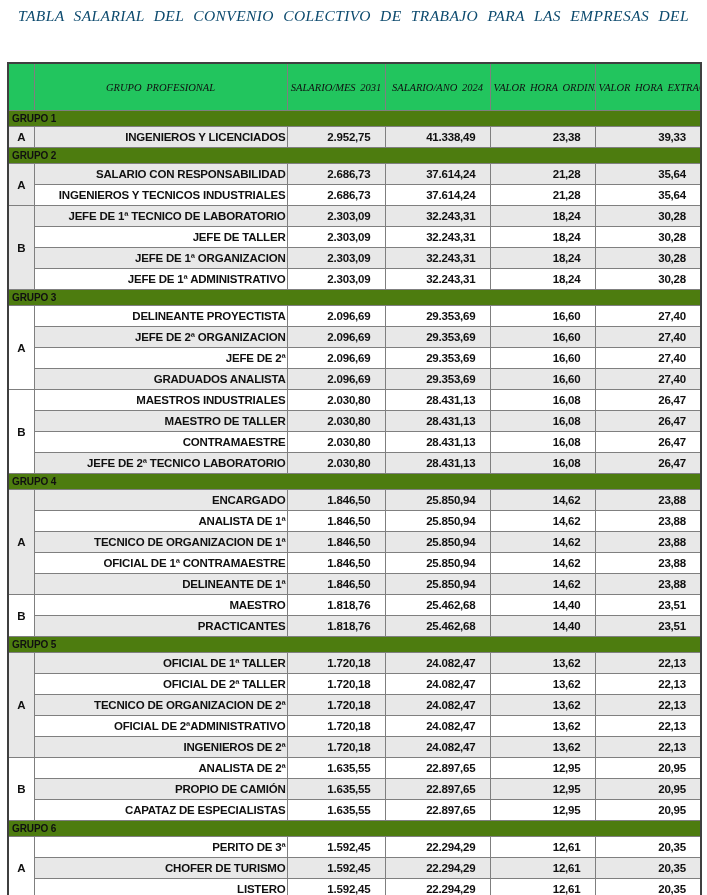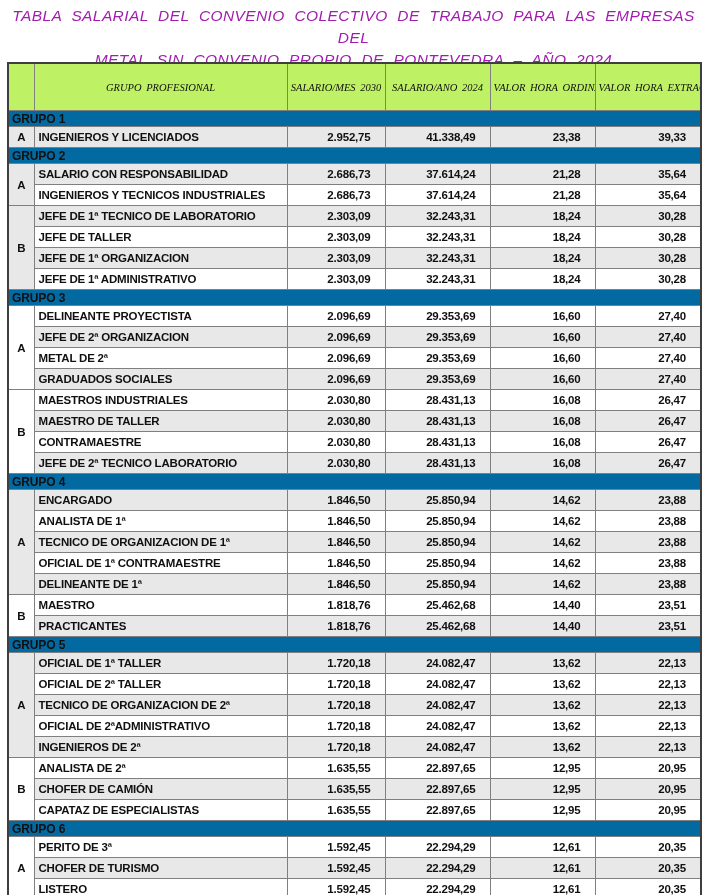--- a/index.html
+++ b/index.html
@@ -5,84 +5,83 @@
   html,body{margin:0;padding:0;}
   body{
     width:707px;height:895px;
     background:#ffffff;
     position:relative;
     font-family:"Liberation Sans",sans-serif;
     -webkit-font-smoothing:antialiased;
   }
   .doc-title{
     position:absolute;top:5px;left:0;width:707px;
-    text-align:center;color:#a21caf;
-    font-family:Liberation Sans, sans-serif;
+    text-align:center;color:#0c4a6e;
+    font-family:Liberation Serif, serif;
     font-style:italic;font-weight:500;
     font-size:15.5px;line-height:22px;
     letter-spacing:0.4px;word-spacing:5px;
   }
   table.salary{
     position:absolute;left:7px;top:62px;
     width:693px;border-collapse:collapse;table-layout:fixed;
     border:2px solid var(--outer,#3f3f3f);
   }
   table.salary td, table.salary th{
     border:1px solid var(--grid,#7f7f7f);
     overflow:hidden;white-space:nowrap;
     color:var(--text,#101010);
   }
   thead th{
-    height:46px;background:#bef264;
+    height:46px;background:#22c55e;
     font-family:"Liberation Serif",serif;
     font-style:italic;font-weight:normal;
     font-size:10.5px;line-height:13px;
     text-align:center;vertical-align:middle;
     word-spacing:2px;padding:0 3px;
     white-space:normal;
   }
   tr.group-row td{
     height:15px;
-    font-weight:bold;font-size:12px;
-    padding:0 0 0 3px;background:#0369a1;
+    font-weight:bold;font-size:10px;
+    padding:0 0 0 3px;background:#4d7c0f;
     letter-spacing:-0.1px;vertical-align:middle;
   }
   tr.data-row td{
     height:18px;
     font-weight:bold;font-size:11.5px;
     letter-spacing:-0.2px;vertical-align:middle;
   }
   td.letter{text-align:center;font-size:12px;background:#fff;}
-  td.name{text-align:left;padding-left:4px;}
+  td.name{text-align:right;padding-left:4px;}
   td.num{text-align:right;padding-right:14px;}
   .shaded{background:var(--stripe,#e8e8e8) !important;}
   .unshaded{background:#ffffff;}
 </style>
 </head>
 <body>
 
 <div class="doc-title">
   <div>TABLA SALARIAL DEL CONVENIO COLECTIVO DE TRABAJO PARA LAS EMPRESAS DEL</div>
-  <div>METAL SIN CONVENIO PROPIO DE PONTEVEDRA – AÑO 2024</div>
 </div>
 
 <table class="salary">
   <colgroup>
     <col style="width:26px">
     <col style="width:253px">
     <col style="width:98px">
     <col style="width:105px">
     <col style="width:105px">
     <col style="width:106px">
   </colgroup>
   <thead>
     <tr>
       <th></th>
       <th>GRUPO PROFESIONAL</th>
-      <th>SALARIO/MES 2030</th>
+      <th>SALARIO/MES 2031</th>
       <th>SALARIO/ANO 2024</th>
       <th>VALOR HORA ORDINARIA 2024</th>
       <th>VALOR HORA EXTRAORDINARIA 2024</th>
     </tr>
   </thead>
   <tbody id="salary-body">
       <tr class="group-row">
         <td colspan="6">GRUPO 1</td>
       </tr>
       <tr class="data-row">
@@ -152,28 +151,28 @@
         <td class="num unshaded">27,40</td>
       </tr>
       <tr class="data-row">
         <td class="name shaded">JEFE DE 2ª ORGANIZACION</td>
         <td class="num shaded">2.096,69</td>
         <td class="num shaded">29.353,69</td>
         <td class="num shaded">16,60</td>
         <td class="num shaded">27,40</td>
       </tr>
       <tr class="data-row">
-        <td class="name unshaded">METAL DE 2ª</td>
+        <td class="name unshaded">JEFE DE 2ª</td>
         <td class="num unshaded">2.096,69</td>
         <td class="num unshaded">29.353,69</td>
         <td class="num unshaded">16,60</td>
         <td class="num unshaded">27,40</td>
       </tr>
       <tr class="data-row">
-        <td class="name shaded">GRADUADOS SOCIALES</td>
+        <td class="name shaded">GRADUADOS ANALISTA</td>
         <td class="num shaded">2.096,69</td>
         <td class="num shaded">29.353,69</td>
         <td class="num shaded">16,60</td>
         <td class="num shaded">27,40</td>
       </tr>
       <tr class="data-row">
         <td class="letter unshaded" rowspan="4">B</td>
         <td class="name unshaded">MAESTROS INDUSTRIALES</td>
         <td class="num unshaded">2.030,80</td>
         <td class="num unshaded">28.431,13</td>
@@ -296,21 +295,21 @@
       </tr>
       <tr class="data-row">
         <td class="letter unshaded" rowspan="3">B</td>
         <td class="name unshaded">ANALISTA DE 2ª</td>
         <td class="num unshaded">1.635,55</td>
         <td class="num unshaded">22.897,65</td>
         <td class="num unshaded">12,95</td>
         <td class="num unshaded">20,95</td>
       </tr>
       <tr class="data-row">
-        <td class="name shaded">CHOFER DE CAMIÓN</td>
+        <td class="name shaded">PROPIO DE CAMIÓN</td>
         <td class="num shaded">1.635,55</td>
         <td class="num shaded">22.897,65</td>
         <td class="num shaded">12,95</td>
         <td class="num shaded">20,95</td>
       </tr>
       <tr class="data-row">
         <td class="name unshaded">CAPATAZ DE ESPECIALISTAS</td>
         <td class="num unshaded">1.635,55</td>
         <td class="num unshaded">22.897,65</td>
         <td class="num unshaded">12,95</td>

